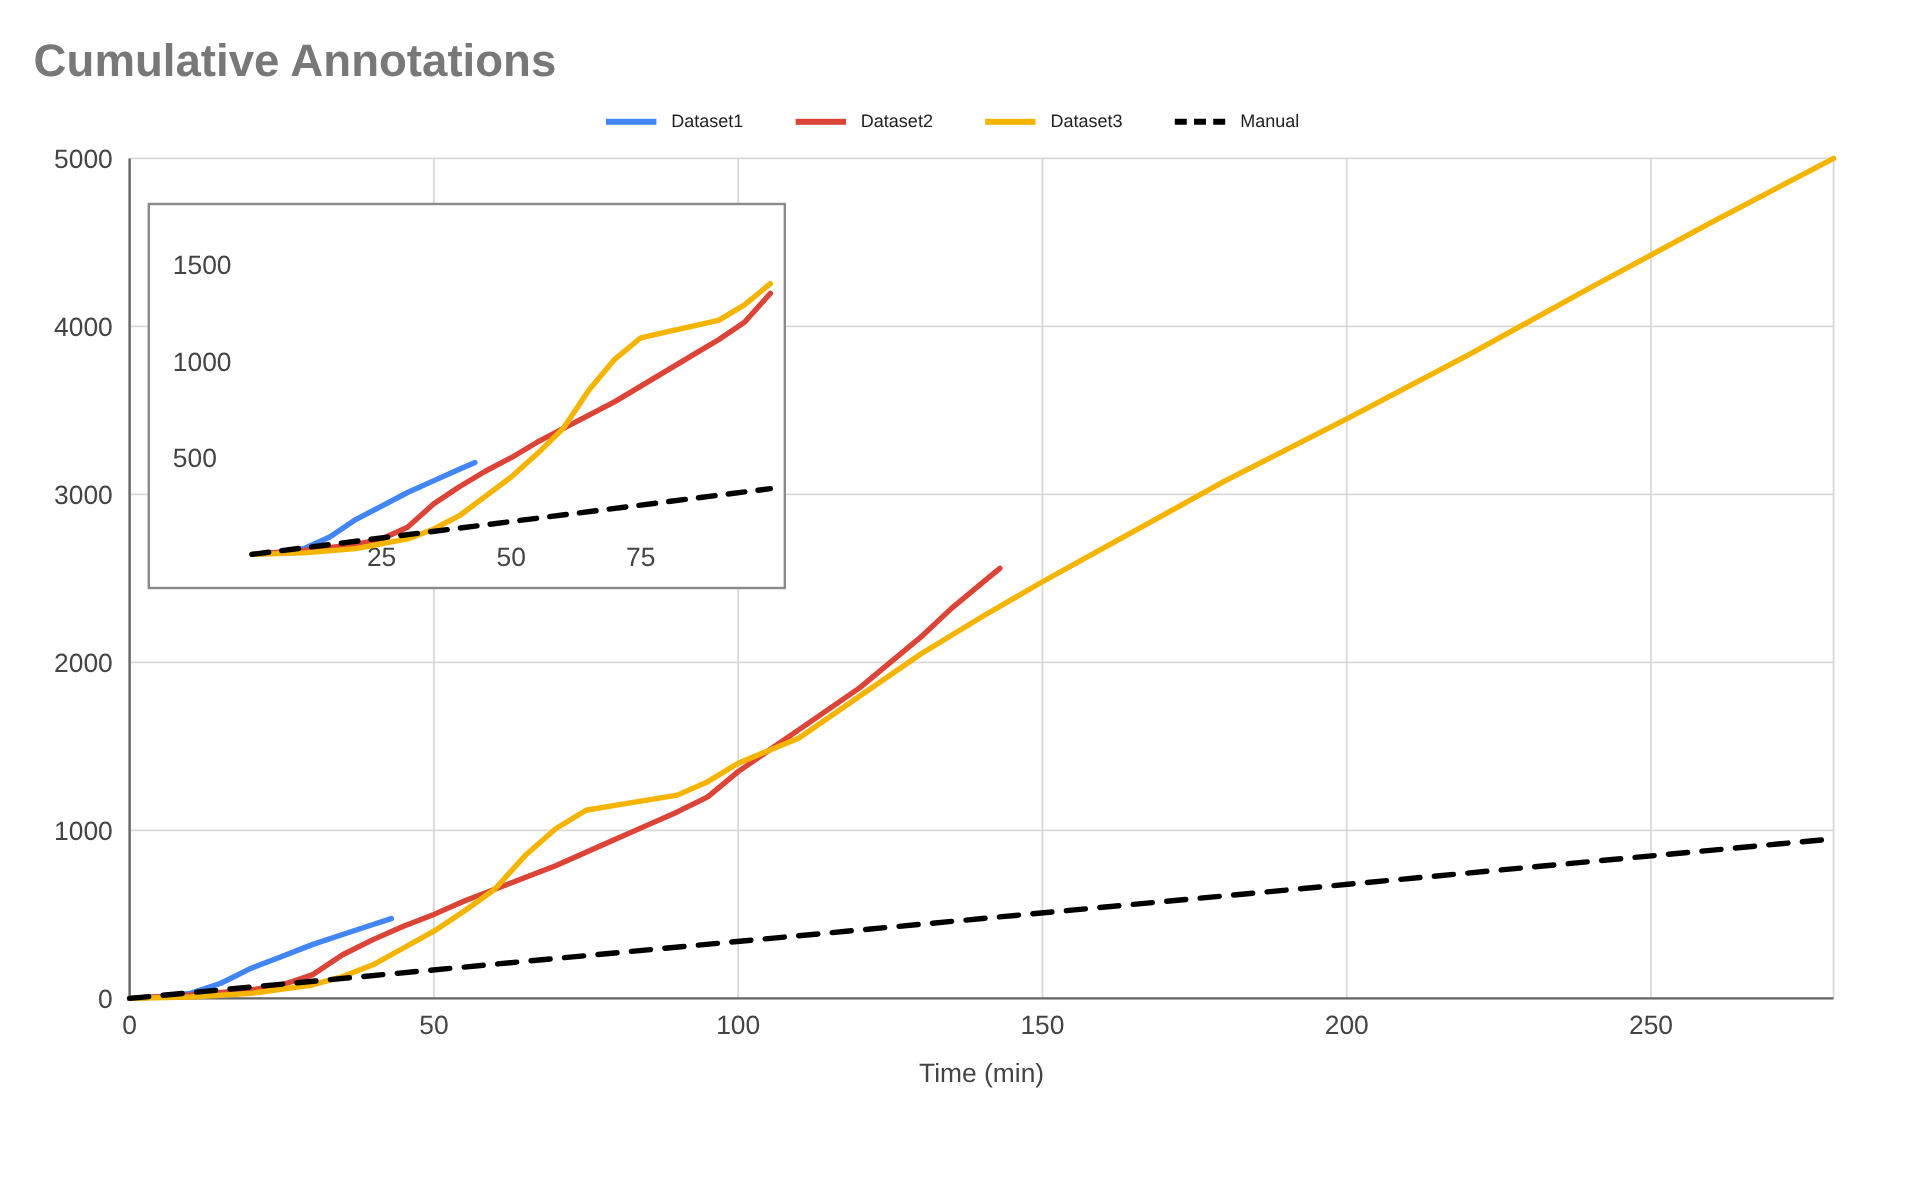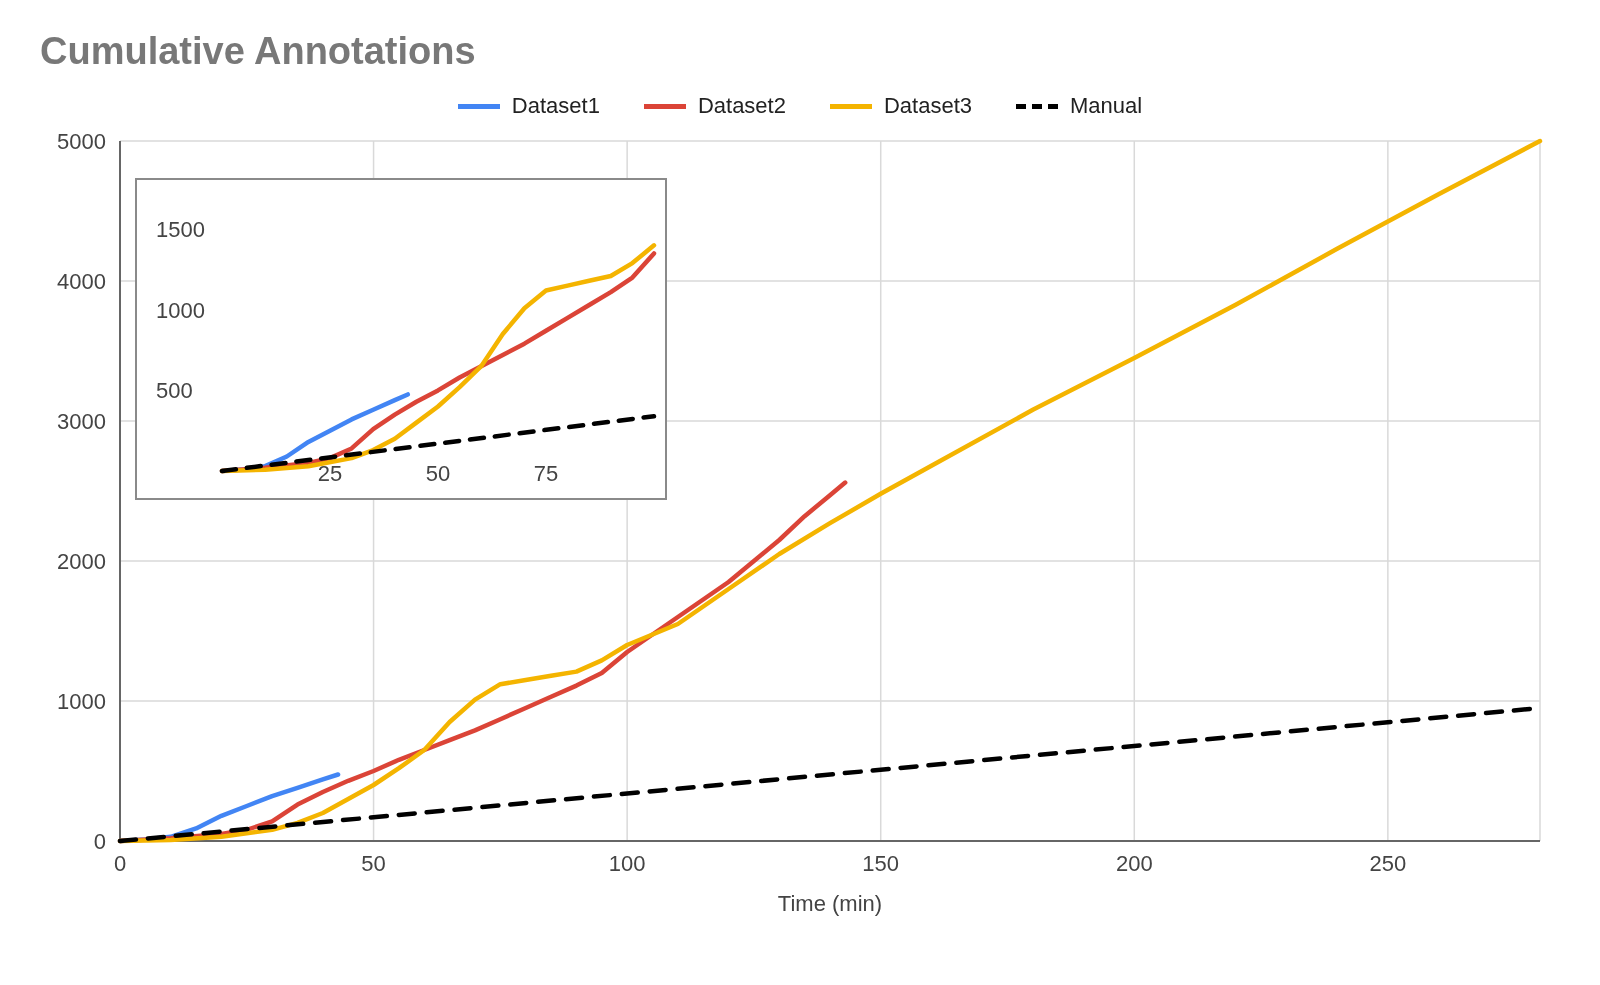--- a/index.html
+++ b/index.html
@@ -10,34 +10,34 @@
     color: #222;
     width: 1600px;
     height: 985px;
     overflow: hidden;
   }
   .page {
     position: relative;
     width: 1600px;
     height: 985px;
     box-sizing: border-box;
-    padding: 20px 40px 30px 40px;
+    padding: 20px 40px 30px 28px;
   }
   .title {
     font-size: 38px;
     font-weight: 700;
     color: #787878;
     margin: 10px 0 20px 0;
   }
   .legend {
     display: flex;
     gap: 44px;
     justify-content: center;
     align-items: center;
-    font-size: 22px;
+    font-size: 15px;
     color: #222;
     margin-bottom: 6px;
     user-select: none;
   }
   .legend .item {
     display: flex;
     align-items: center;
     gap: 12px;
   }
   .legend .swatch {

